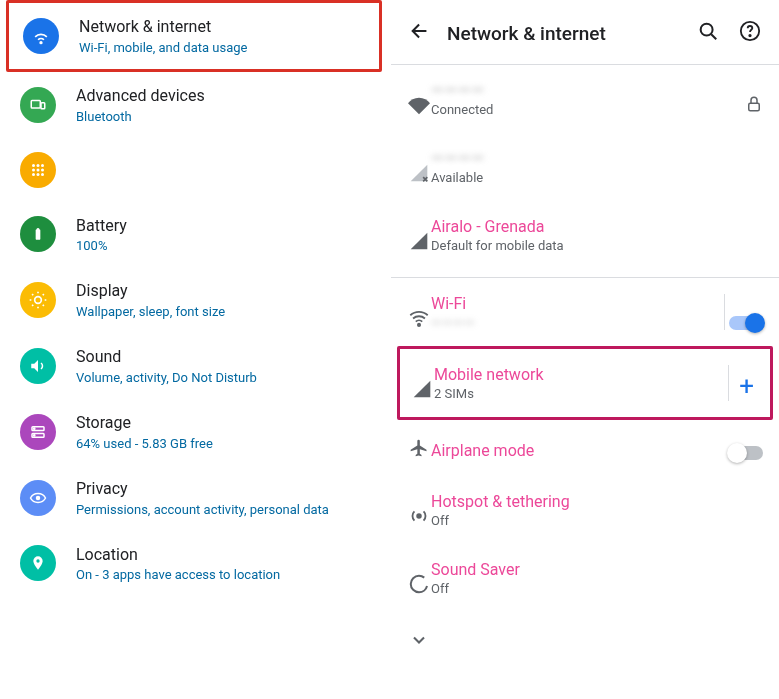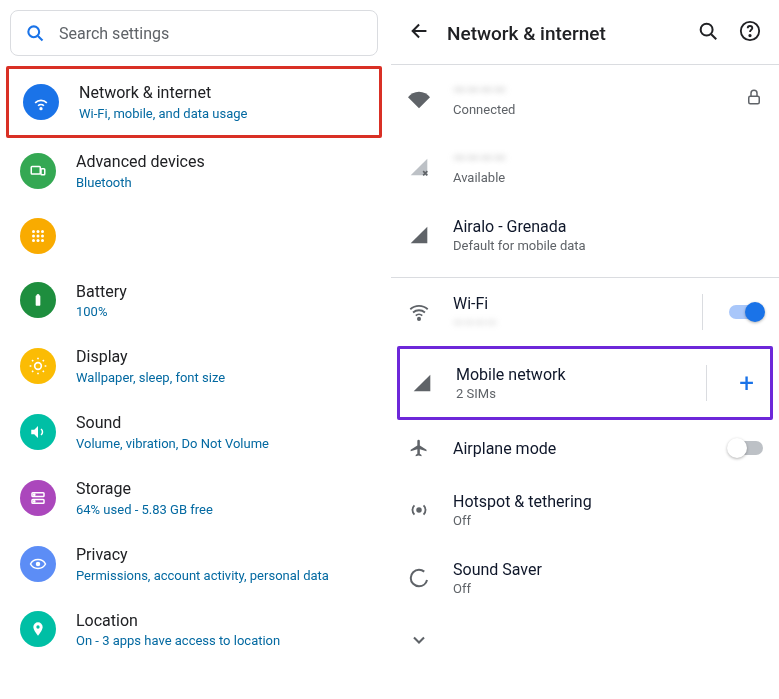--- a/index.html
+++ b/index.html
@@ -58,35 +58,34 @@
       display: flex;
       align-items: center;
       padding: 16px 14px 14px 14px;
       gap: 12px;
     }
     .header-bar .title { flex: 1; font-size: 19px; font-weight: 500; }
     .header-bar .hicon { color: #5f6368; padding: 4px; }
     .divider { height: 1px; background: #dadce0; margin: 0; }
     .r-item {
       display: flex;
-      align-items: center;
+      align-items: flex-end;
       padding: 16px 16px 16px 16px;
-      gap: 22px;
       position: relative;
     }
     .r-icon {
       width: 24px; height: 24px;
       color: #5f6368;
       flex-shrink: 0;
       display: flex;
       align-items: center;
       justify-content: center;
     }
     .r-text { flex: 1; min-width: 0; }
-    .r-title { font-size: 16px; color: #0f172a; }
+    .r-title { font-size: 16px; color: #ec4899; }
     .r-sub { font-size: 13px; color: #5f6368; margin-top: 2px; }
     .blur { filter: blur(3px); color: #888; letter-spacing: 1px; }
     .lock-right { color: #5f6368; }
     .toggle {
       width: 34px; height: 14px;
       border-radius: 7px;
       position: relative;
       flex-shrink: 0;
     }
     .toggle::after {
@@ -97,37 +96,30 @@
       top: -3px;
       box-shadow: 0 1px 3px rgba(0,0,0,0.3);
     }
     .toggle.on { background: #a9c7fa; }
     .toggle.on::after { right: -2px; background: #1a73e8; }
     .toggle.off { background: #bdc1c6; }
     .toggle.off::after { left: -2px; background: #fff; }
     .vline { width: 1px; height: 36px; background: #dadce0; margin-right: 4px; }
     .plus-icon { color: #1a73e8; font-size: 26px; padding: 0 6px; }
     .highlight-red-r {
-      border: 3px solid #6d28d9;
+      border: 3px solid #be185d;
       margin: 0 6px;
       border-radius: 2px;
     }
     .highlight-red-r .r-item { padding-left: 10px; padding-right: 10px; }
   </style>
 </head>
 <body>
 
 <div class="panel panel-left">
-  <div class="search-box">
-    <svg class="search-icon" width="20" height="20" viewBox="0 0 24 24" fill="none" stroke="currentColor" stroke-width="2.5">
-        <circle cx="10.5" cy="10.5" r="6.5"></circle>
-        <line x1="21" y1="21" x2="15.5" y2="15.5"></line>
-      </svg>
-    <span>Search settings</span>
-  </div>
 
   <div class="highlight-red">
     <div class="list-item">
       <div class="icon-circle" style="background:#1a73e8">
         <svg width="20" height="20" viewBox="0 0 24 24" fill="none" stroke="#fff" stroke-width="2">
             <path d="M5 13a10 10 0 0114 0"></path>
             <path d="M8.5 16.5a5 5 0 017 0"></path>
             <circle cx="12" cy="20" r="1" fill="#fff"></circle>
           </svg>
       </div>
@@ -195,21 +187,21 @@
 
   <div class="list-item">
     <div class="icon-circle" style="background:#00bfa5">
       <svg width="18" height="18" viewBox="0 0 24 24" fill="#fff">
           <path d="M3 9v6h4l5 5V4L7 9H3z"></path>
           <path d="M16 8a5 5 0 010 8" fill="none" stroke="#fff" stroke-width="2"></path>
         </svg>
     </div>
     <div class="item-text">
       <div class="item-title">Sound</div>
-      <div class="item-sub">Volume, vibration, Do Not Volume</div>
+      <div class="item-sub">Volume, activity, Do Not Disturb</div>
     </div>
   </div>
 
   <div class="list-item">
     <div class="icon-circle" style="background:#ab47bc">
       <svg width="18" height="18" viewBox="0 0 24 24" fill="none" stroke="#fff" stroke-width="2">
           <rect x="4" y="5" width="16" height="5" rx="1"></rect>
           <rect x="4" y="14" width="16" height="5" rx="1"></rect>
           <circle cx="7" cy="7.5" r="0.8" fill="#fff"></circle>
           <circle cx="7" cy="16.5" r="0.8" fill="#fff"></circle>

